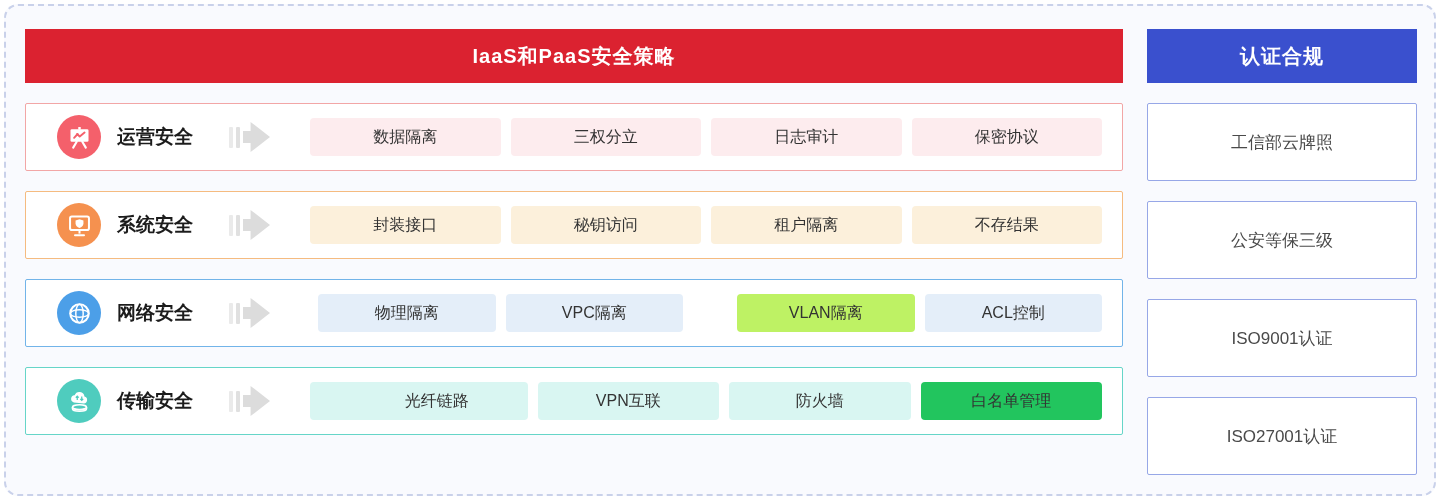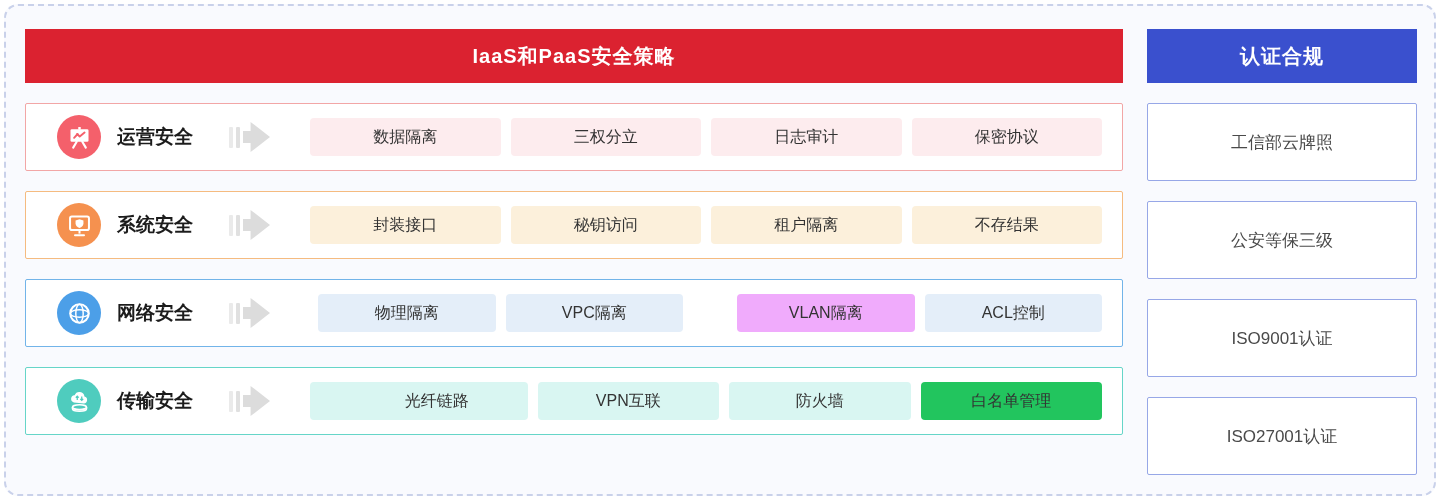--- a/index.html
+++ b/index.html
@@ -150,21 +150,21 @@
           </span>
           <span class="row-label">网络安全</span>
           <span class="arrow">
             <span class="bar" style="background: rgb(234, 234, 234);"></span>
             <span class="bar2" style="background: rgb(224, 224, 224);"></span>
             <span class="head" style="background: rgb(220, 220, 220);"></span>
           </span>
           <span class="tags">
             <span class="tag" style="background: rgb(228, 238, 249); margin-left: 8px;">物理隔离</span>
             <span class="tag" style="background: rgb(228, 238, 249);">VPC隔离</span>
-            <span class="tag" style="background: #f0abfc; margin-left: 44px;">VLAN隔离</span>
+            <span class="tag" style="background: #bef264; margin-left: 44px;">VLAN隔离</span>
             <span class="tag" style="background: rgb(228, 238, 249);">ACL控制</span>
           </span>
         </div>
         <div class="row" style="border-color: rgb(102, 213, 200);">
           <span class="icon-circle" style="background: rgb(79, 204, 190);">
             <svg viewBox="0 0 24 24" width="27" height="27">
     <path d="M7 12.8a3.2 3.2 0 0 1 .5-6.3h.2a4.5 4.5 0 0 1 8.7 1.1a3.1 3.1 0 0 1-.5 6.1z" fill="#fff"></path>
     <path d="M10 10.6V7.4 M8.7 8.6L10 7.2l1.3 1.4" fill="none" stroke="#4FCCBE" stroke-width="1.1"></path>
     <path d="M14 7.6v3.2 M12.7 9.6L14 11l1.3-1.4" fill="none" stroke="#4FCCBE" stroke-width="1.1"></path>
     <ellipse cx="12" cy="17" rx="6.2" ry="2.1" fill="none" stroke="#fff" stroke-width="1.5"></ellipse>

